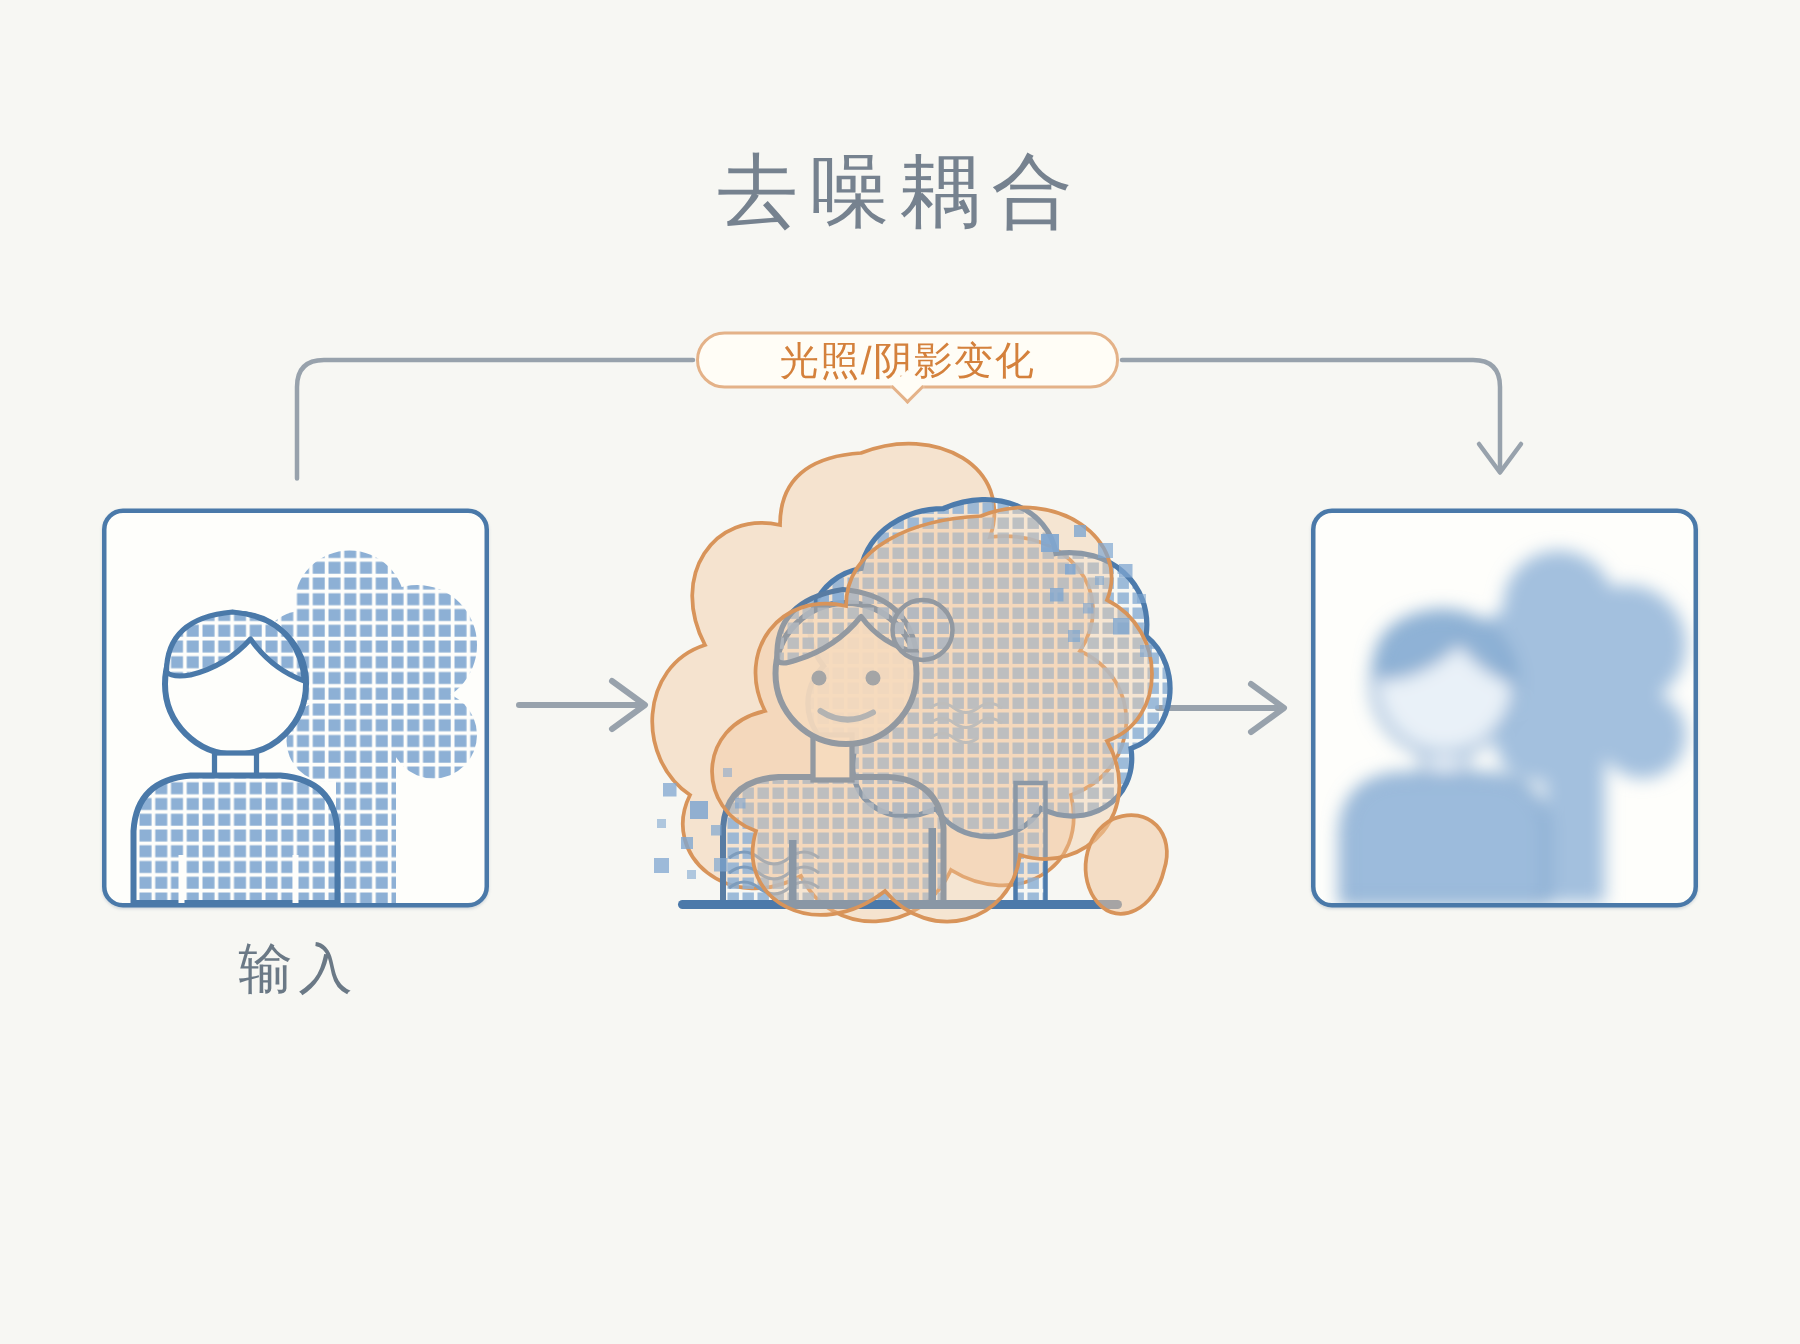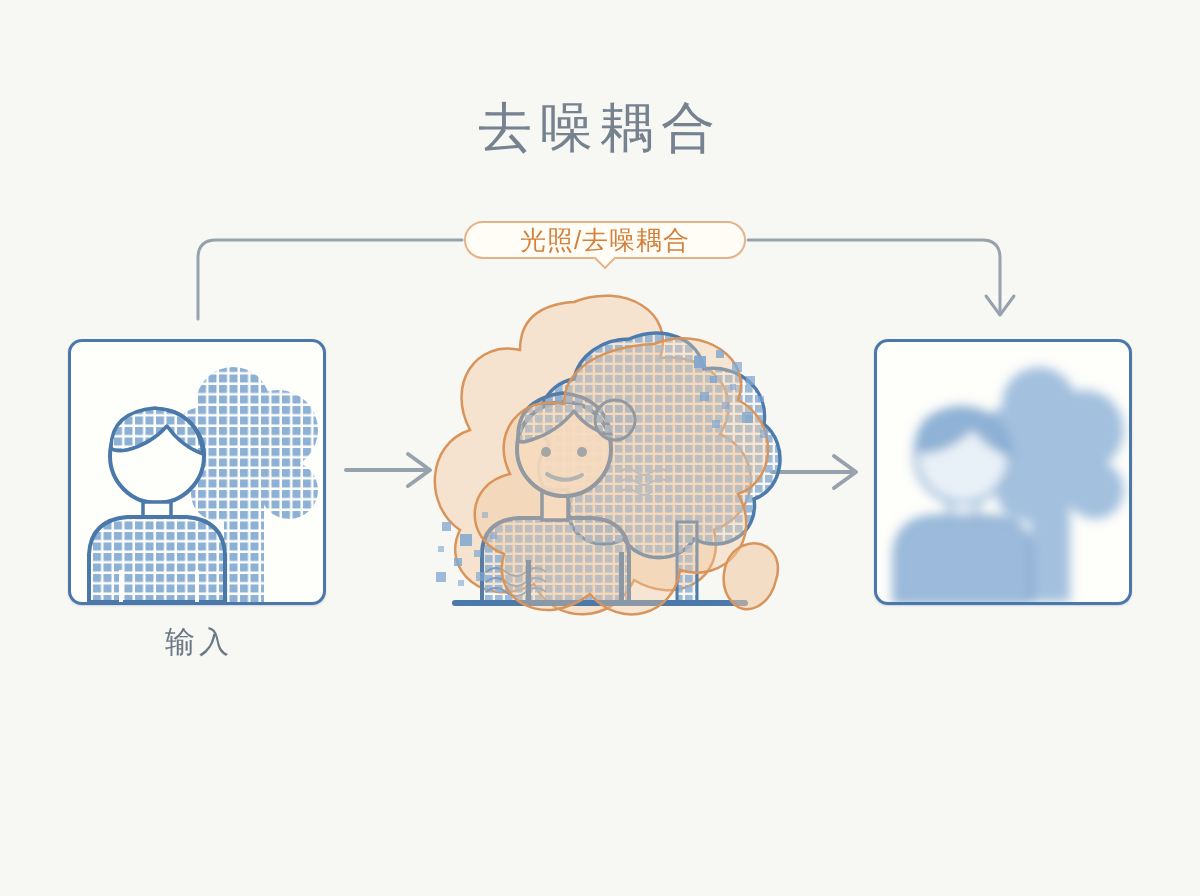--- a/index.html
+++ b/index.html
@@ -64,21 +64,21 @@
     position: absolute; left: 424px; top: 284px;
     width: 360px; height: 392px; z-index: 2;
   }
   .middle-art svg { display: block; width: 360px; height: 392px; }
 
   .panel-label {
     position: absolute;
     width: 258px;
     text-align: center;
     top: 622px;
-    font-size: 30px; letter-spacing: 4px;
+    font-size: 36px; letter-spacing: 4px;
     color: #6b7986;
     z-index: 2;
   }
   .label-input  { left: 70px;  }
   .label-output { left: 876px; }
 </style>
 </head>
 <body>
 
 <div class="stage">
@@ -97,21 +97,21 @@
       <path d="M 408 454 L 430 470 L 408 486" fill="none" stroke="#98a2ac" stroke-width="4" stroke-linecap="round" stroke-linejoin="round"></path>
     </g>
 
     <g>
       <path d="M 772 472 L 852 472" fill="none" stroke="#98a2ac" stroke-width="4" stroke-linecap="round"></path>
       <path d="M 834 456 L 856 472 L 834 488" fill="none" stroke="#98a2ac" stroke-width="4" stroke-linecap="round" stroke-linejoin="round"></path>
     </g>
   </svg>
 
   <div class="pill">
-    <span class="pill-label">光照/去噪耦合</span>
+    <span class="pill-label">光照/阴影变化</span>
     <span class="pill-tail"></span>
   </div>
 
   <div class="frame frame-input">
     <svg viewBox="0 0 252 260" xmlns="http://www.w3.org/2000/svg">
       <defs>
         <pattern id="gridA" width="10.5" height="10.5" patternUnits="userSpaceOnUse">
           <rect width="10.5" height="10.5" fill="#fefefb"></rect>
           <rect x="1" y="1" width="8" height="8" fill="#8db0d5"></rect>
         </pattern>

